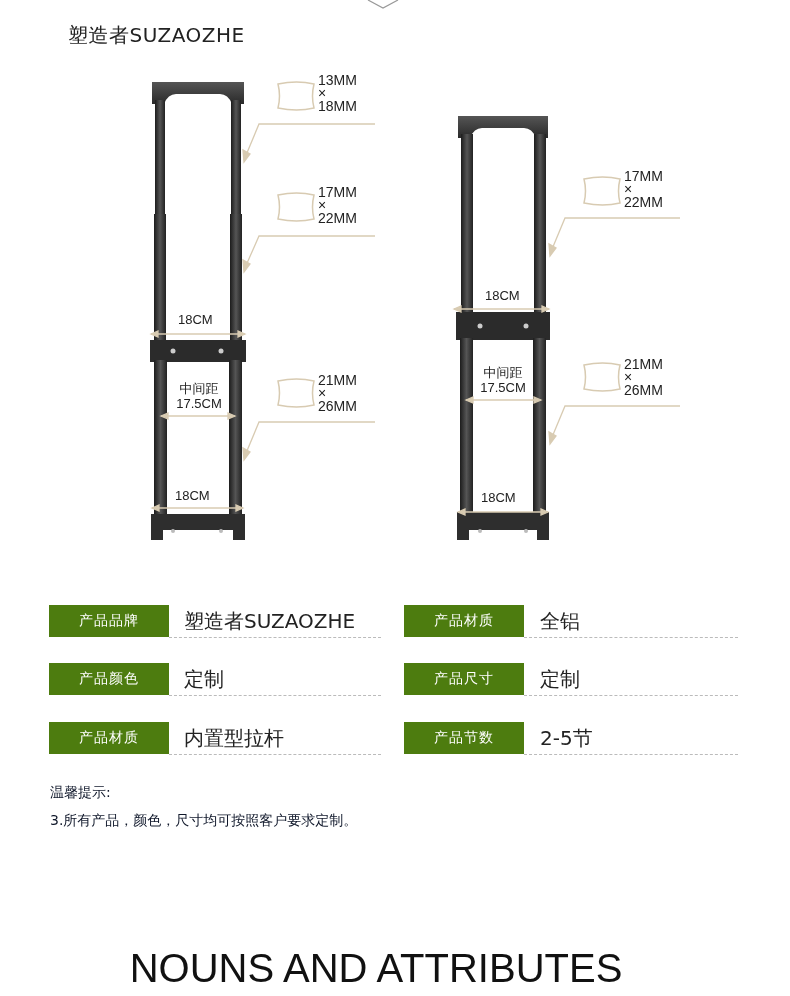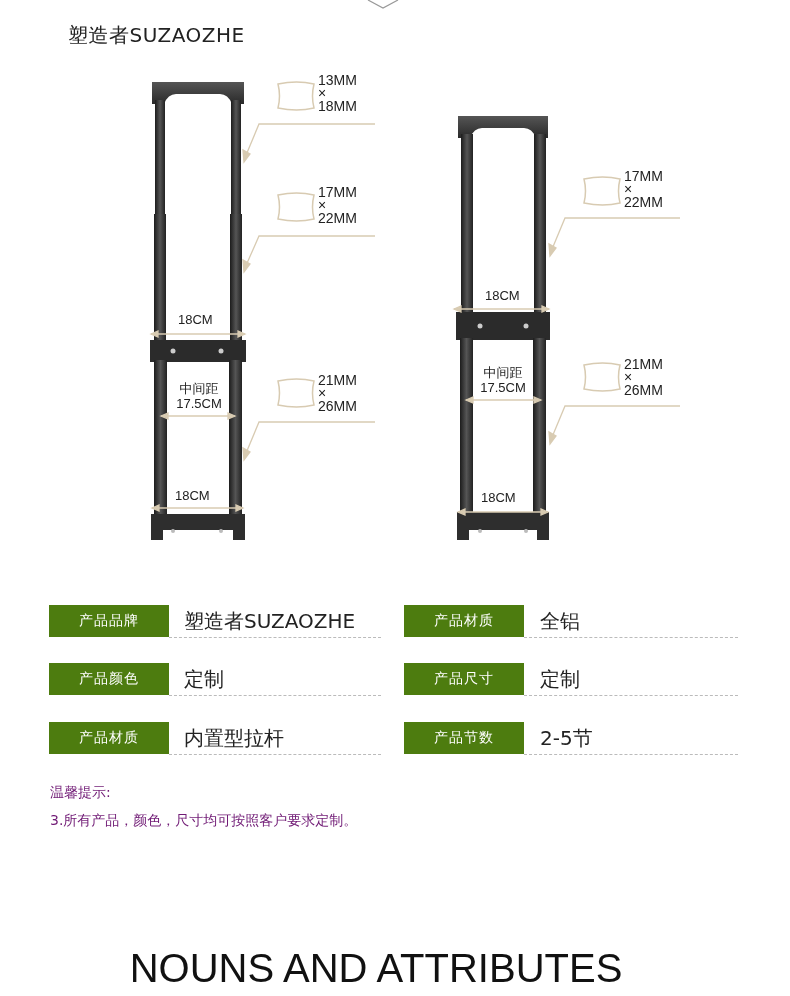--- a/index.html
+++ b/index.html
@@ -5,21 +5,21 @@
   html, body { margin:0; padding:0; background:#fff; }
   body { width:790px; height:996px; position:relative; overflow:hidden; font-family:"DejaVu Sans", sans-serif; color:#111; }
   .abs { position:absolute; }
   .brand-title { left:68px; top:22px; font-size:20px; color:#222; letter-spacing:0.5px; }
   .top-chevron { left:366px; top:0; width:34px; height:10px; }
   .dim-text { font-family:"Liberation Sans", sans-serif; font-size:14px; color:#222; line-height:13px; }
   .meas-text { font-family:"Liberation Sans", sans-serif; font-size:13px; color:#222; }
   .spec-label { width:120px; height:32px; background:#4d7c0f; color:#fff; font-size:14px; display:flex; align-items:center; justify-content:center; letter-spacing:1px; }
   .spec-value { font-size:20px; color:#222; }
   .spec-line { border-bottom:1px dashed #bbb; height:0; }
-  .tips { left:50px; top:778px; font-size:14px; color:#701a75; line-height:28px; }
+  .tips { left:50px; top:778px; font-size:14px; color:#0f172a; line-height:28px; }
   .footer-title { left:0; width:752px; top:946px; text-align:center; font-family:"Liberation Sans", sans-serif; font-size:40px; color:#111; letter-spacing:0px; }
 </style>
 </head>
 <body>
 
 <svg class="abs top-chevron" viewBox="0 0 34 10">
   <polyline points="2,0 17,8 32,0" fill="none" stroke="#999" stroke-width="1.2"></polyline>
 </svg>
 
 <div class="abs brand-title">塑造者SUZAOZHE</div>

